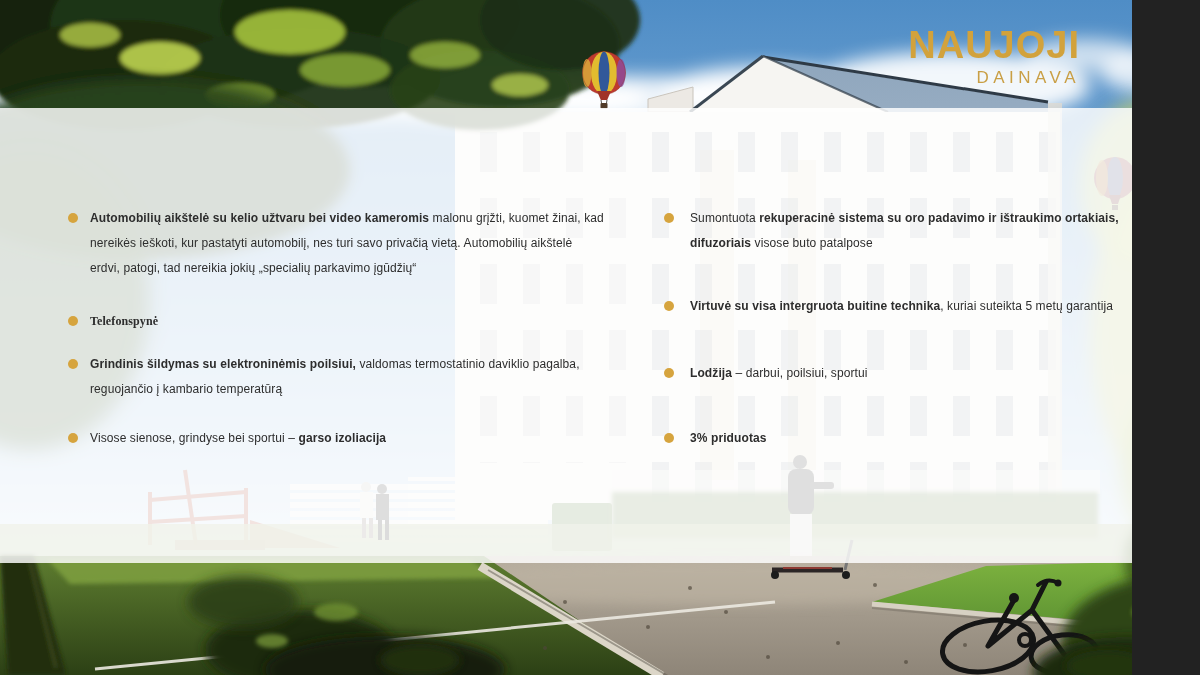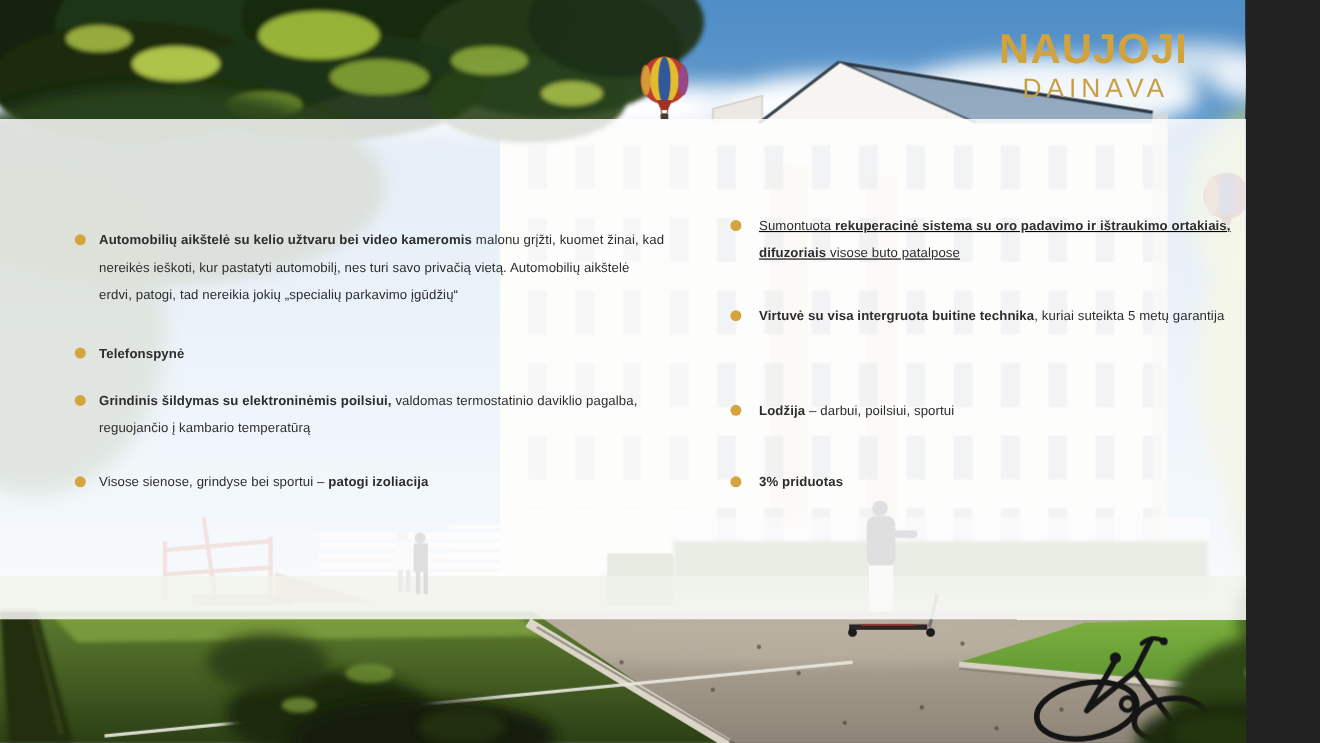--- a/index.html
+++ b/index.html
@@ -14,39 +14,39 @@
     position:absolute;left:0;top:108px;width:1200px;height:455px;
     background:rgba(255,255,255,0.83);
   }
   .logo{
     position:absolute;top:26px;right:52px;text-align:center;line-height:1;
   }
   .logo .title{
     font-size:38px;font-weight:800;letter-spacing:1px;color:#D2A23C;
   }
   .logo .subtitle{
-    margin-top:5px;font-size:24px;font-weight:500;letter-spacing:4.5px;
-    color:#C99F45;padding-left:4px;
+    margin-top:5px;font-size:17px;font-weight:500;letter-spacing:4.5px;
+    color:#C99F45;padding-left:4px;text-align:right;
   }
   .feat{position:absolute;}
   .feat .dot{
     position:absolute;left:0;top:7px;width:10px;height:10px;border-radius:50%;
     background:#D6A43E;
   }
   .feat .txt{
     margin:0 0 0 22px;font-size:12px;line-height:25px;color:#2D2D2D;
     letter-spacing:0.1px;
   }
   .col-left .feat{left:68px;width:537px;}
   .col-left .txt{width:515px;}
   .col-right .feat{left:664px;width:496px;}
   .col-right .txt{width:470px;margin-left:26px;}
   .b{font-weight:700;}
-  .fl1{top:206px;} .fl2{top:309px;} .fl3{top:352px;} .fl4{top:426px;}
-  .fr1{top:193px;text-decoration:underline;} .fr2{top:275px;} .fr3{top:361px;} .fr4{top:426px;}
+  .fl1{top:206px;} .fl2{top:309px;font-family:Liberation Serif, serif;} .fl3{top:352px;} .fl4{top:426px;}
+  .fr1{top:206px;} .fr2{top:294px;} .fr3{top:361px;} .fr4{top:426px;}
 </style>
 </head>
 <body>
 
 <div class="stage">
 
   <svg class="bg" viewBox="0 0 1200 675" aria-hidden="true">
     <defs>
       <linearGradient id="sky" x1="0" y1="0" x2="0" y2="1">
         <stop offset="0" stop-color="#4F8DC6"></stop>
@@ -285,21 +285,21 @@
     <div class="feat fl2">
       <span class="dot"></span>
       <p class="txt"><span class="b">Telefonspynė</span></p>
     </div>
     <div class="feat fl3">
       <span class="dot"></span>
       <p class="txt"><span class="b">Grindinis šildymas su elektroninėmis poilsiui,</span><span> valdomas termostatinio daviklio pagalba, reguojančio į kambario temperatūrą</span></p>
     </div>
     <div class="feat fl4">
       <span class="dot"></span>
-      <p class="txt"><span>Visose sienose, grindyse bei sportui – </span><span class="b">patogi izoliacija</span></p>
+      <p class="txt"><span>Visose sienose, grindyse bei sportui – </span><span class="b">garso izoliacija</span></p>
     </div>
   </div>
 
   <div class="col-right">
     <div class="feat fr1">
       <span class="dot"></span>
       <p class="txt"><span>Sumontuota </span><span class="b">rekuperacinė sistema su oro padavimo ir ištraukimo ortakiais, difuzoriais</span><span> visose buto patalpose</span></p>
     </div>
     <div class="feat fr2">
       <span class="dot"></span>

